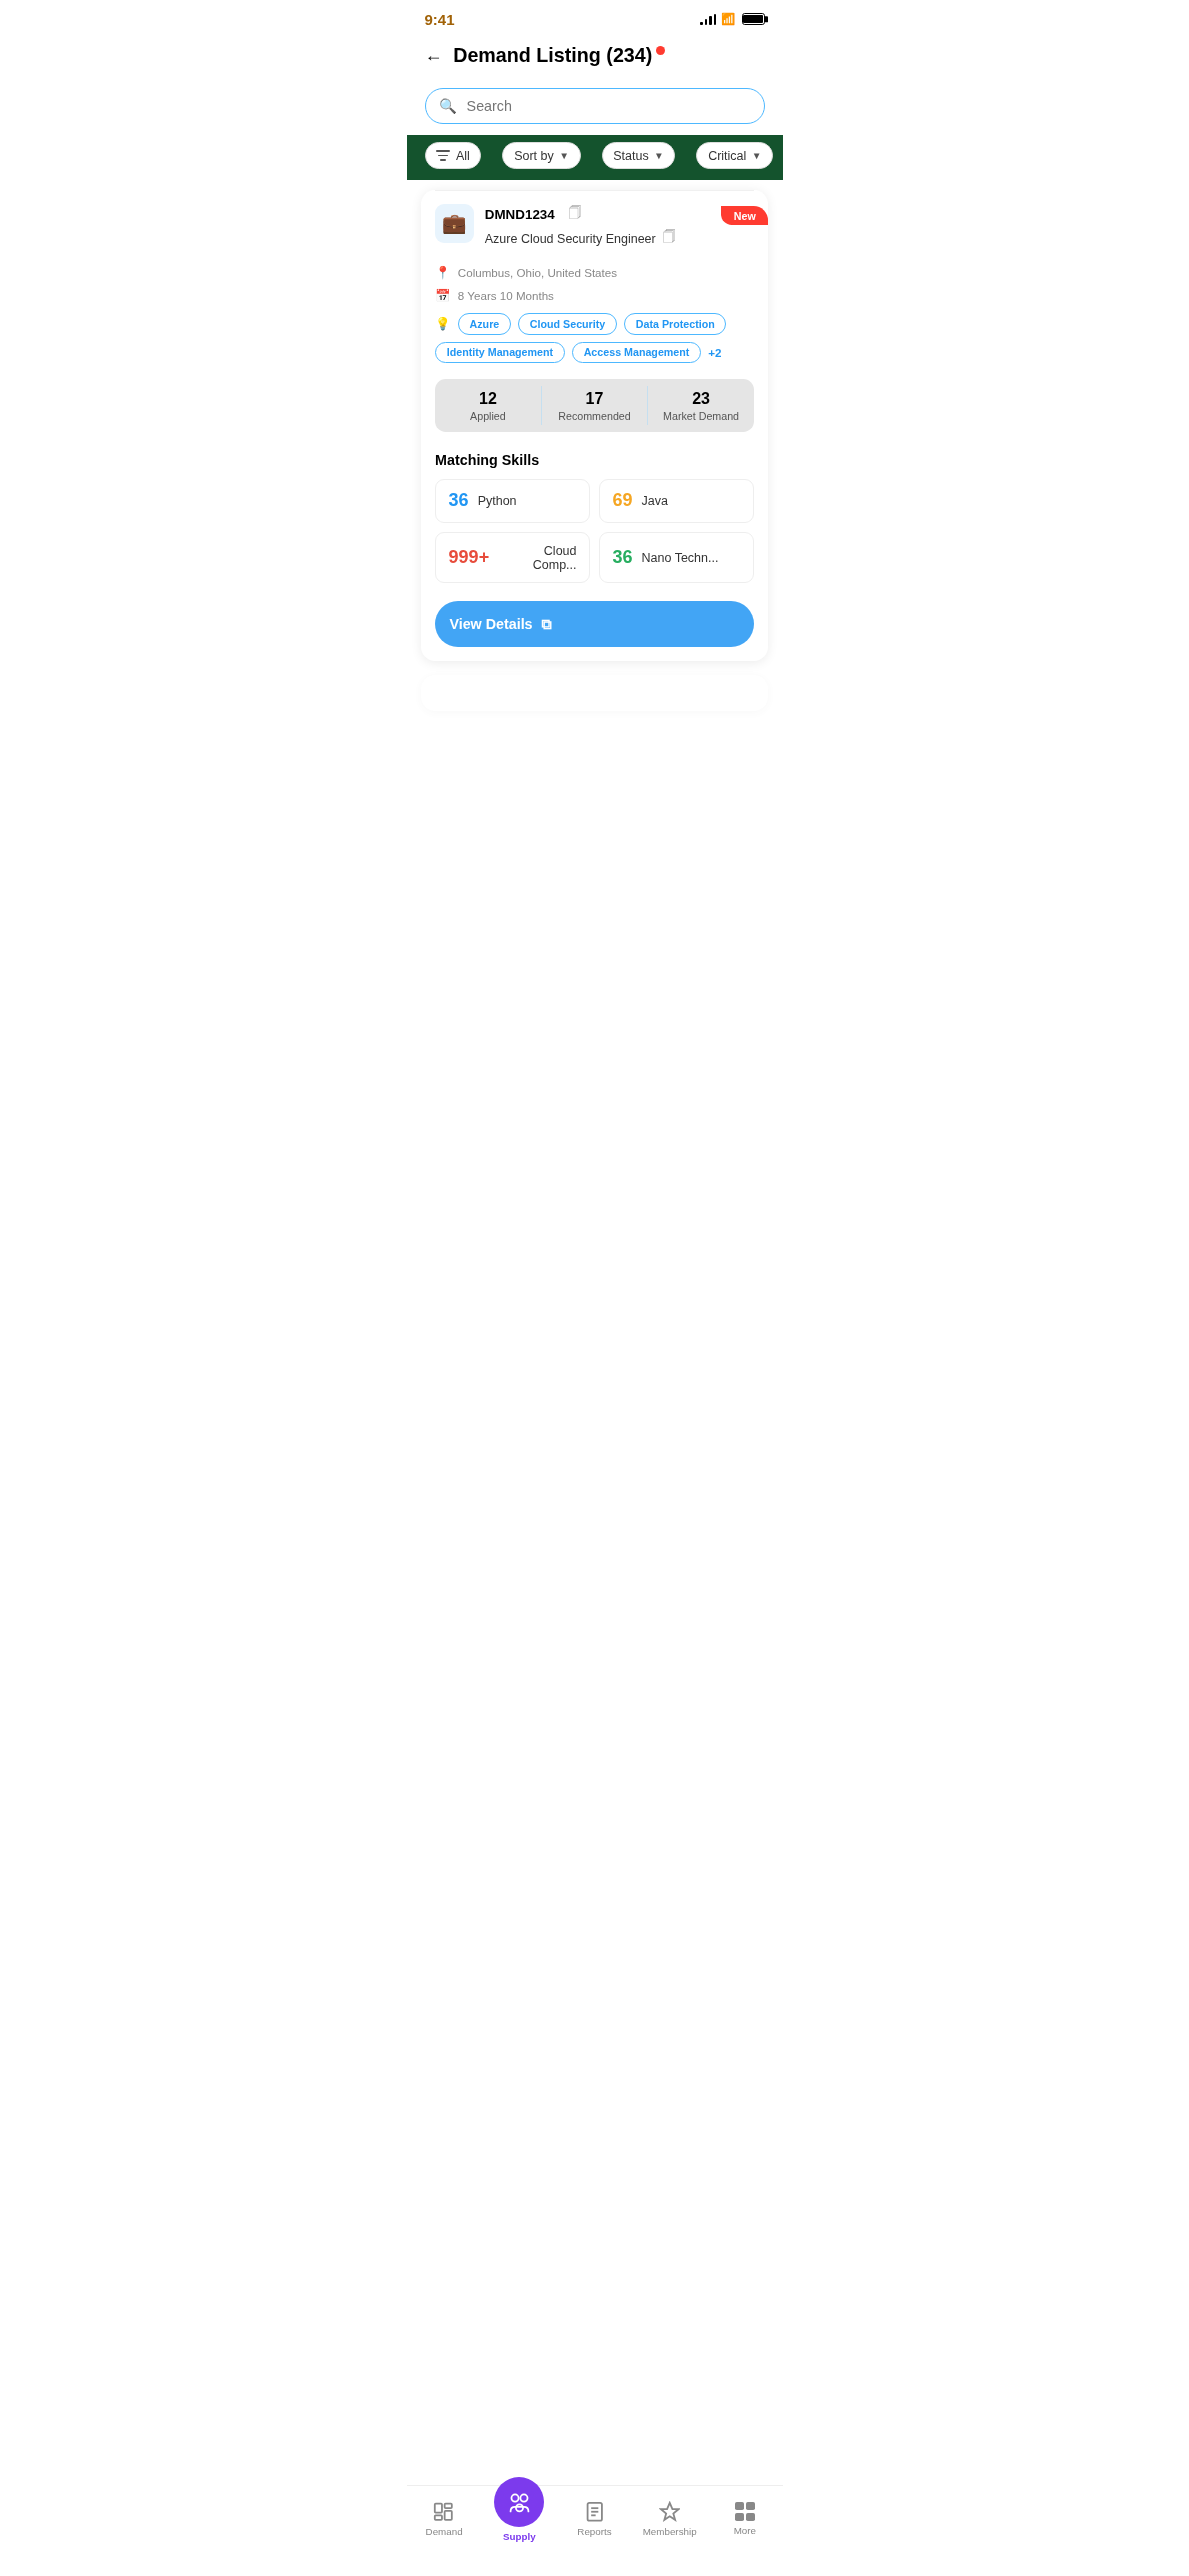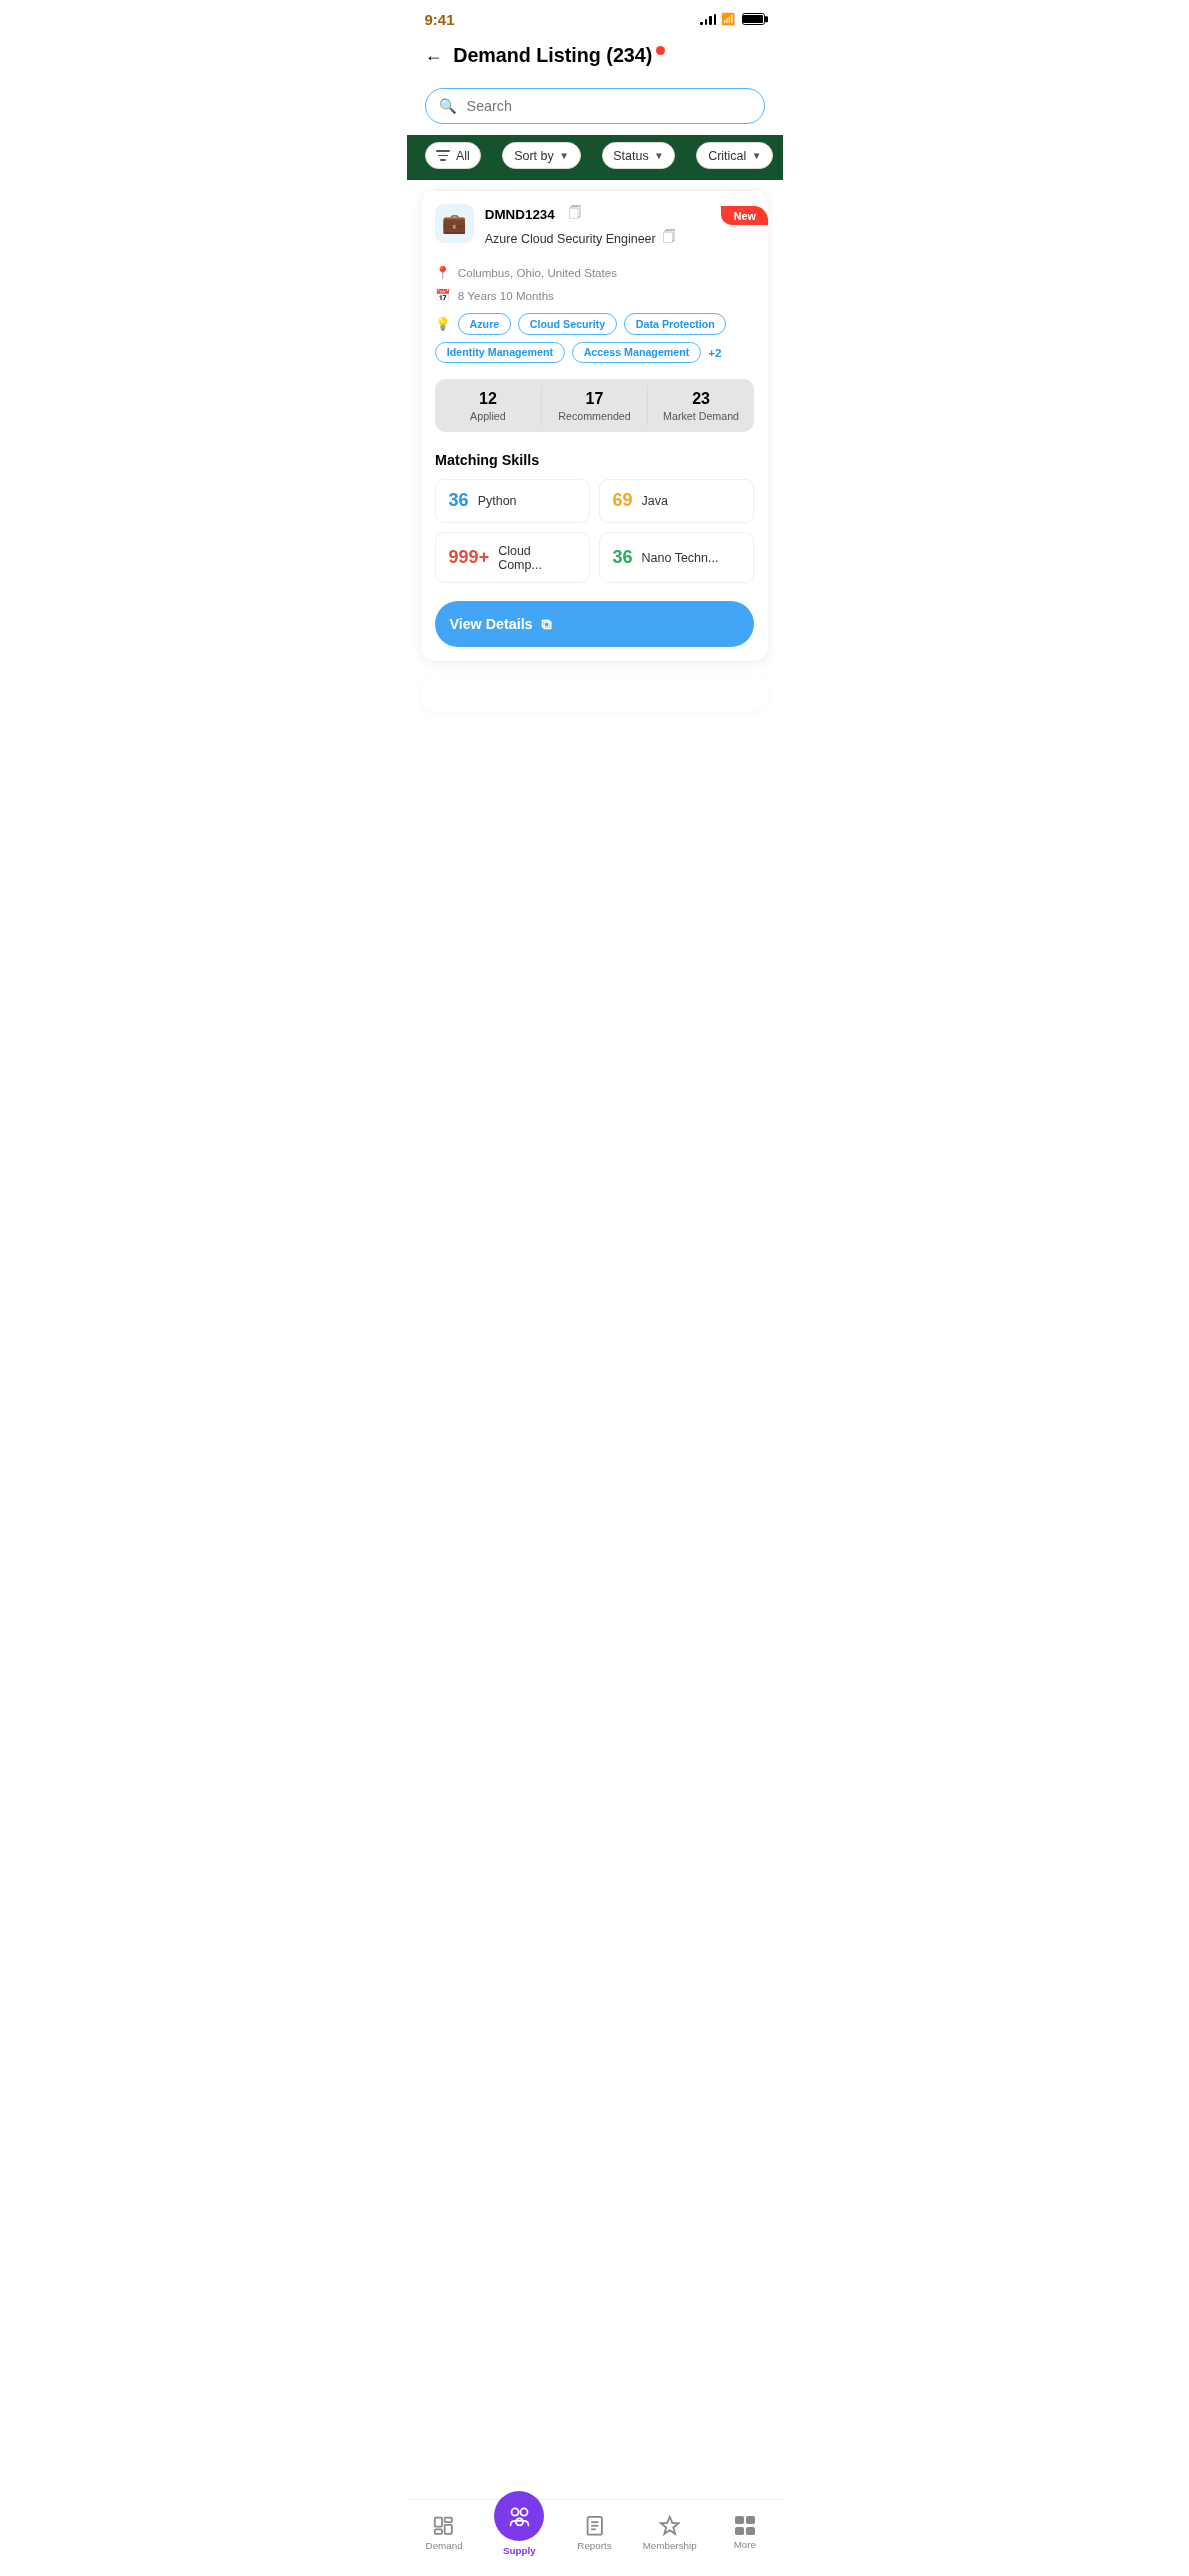--- a/index.html
+++ b/index.html
@@ -394,20 +394,21 @@
     .matching-skills-title {
       font-size: 14.3px;
       font-weight: 700;
       color: #000;
       margin-bottom: 10.7px;
     }
     .skills-grid {
       display: grid;
       grid-template-columns: 1fr 1fr;
       gap: 9px;
+      text-align: right;
     }
     .skill-card {
       border: 1.3px solid #eee;
       border-radius: 9px;
       padding: 10.7px 12.5px;
       display: flex;
       align-items: center;
       gap: 9px;
     }
     .skill-count {
@@ -450,21 +451,21 @@
       bottom: 0;
       left: 50%;
       transform: translateX(-50%);
       width: 100%;
       max-width: 376px;
       background: #fff;
       border-top: 0.9px solid #eee;
       display: flex;
       justify-content: space-around;
       align-items: center;
-      padding: 9px 0 20px;
+      padding: 9px 0 34px;
     }
     .nav-item {
       display: flex;
       flex-direction: column;
       align-items: center;
       gap: 3.6px;
       cursor: pointer;
       min-width: 54px;
     }
     .nav-label {

